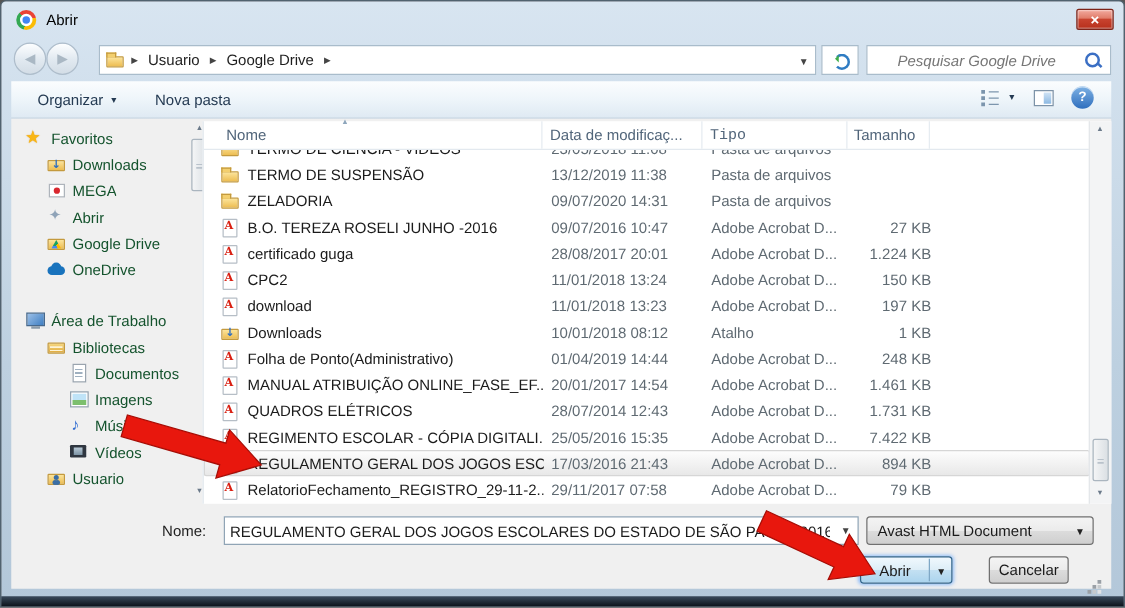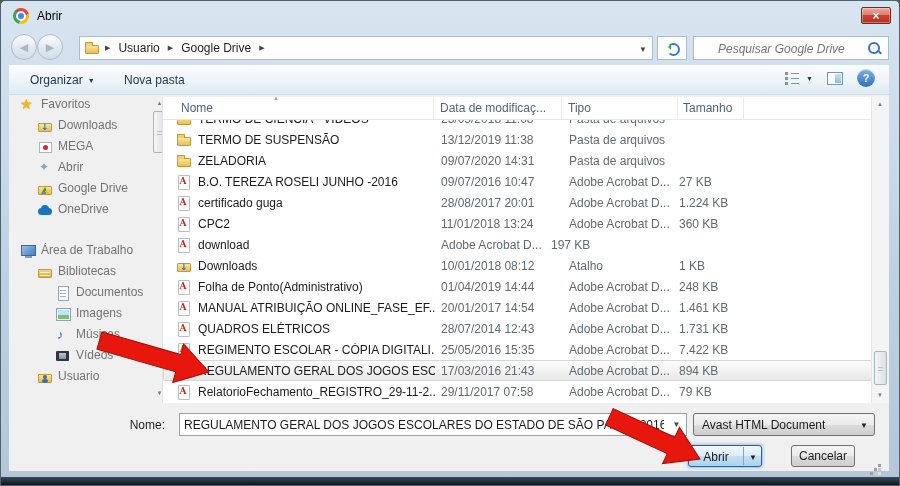--- a/index.html
+++ b/index.html
@@ -41,21 +41,21 @@
   .ic-views{position:relative;width:16px;height:14px;display:inline-block;cursor:pointer;}
   .ic-views::before{content:"";position:absolute;left:1px;top:1px;width:3px;height:3px;background:#7c95ad;box-shadow:0 5px 0 #7c95ad,0 10px 0 #7c95ad;}
   .ic-views::after{content:"";position:absolute;left:7px;top:2px;width:8px;height:1px;background:#7c95ad;box-shadow:0 5px 0 #7c95ad,0 10px 0 #7c95ad;}
   .ic-pane{position:relative;width:16px;height:13px;background:#fff;border:1px solid #7d93a8;display:inline-block;box-sizing:border-box;cursor:pointer;}
   .ic-pane::after{content:"";position:absolute;right:1px;top:1px;bottom:1px;width:6px;background:linear-gradient(#cfe3f5,#8db9e2);}
   .ic-help{width:18px;height:18px;border-radius:50%;background:linear-gradient(#7fb2e4,#2f6fbe);color:#fff;font-size:11px;font-weight:bold;text-align:center;line-height:18px;display:inline-block;box-shadow:inset 0 1px 0 rgba(255,255,255,.6);cursor:pointer;}
   
   .client{position:absolute;left:8px;top:94px;width:880px;height:376px;background:#f0f0f0;}
   
   .sidebar{position:absolute;left:1px;top:2px;width:142px;bottom:68px;overflow:hidden;}
-  .sbitem{height:21px;display:flex;align-items:flex-start;gap:5px;font-size:12px;color:#737373;cursor:pointer;white-space:nowrap;}
+  .sbitem{height:21px;display:flex;align-items:flex-end;gap:5px;font-size:12px;color:#14532d;cursor:pointer;white-space:nowrap;}
   .lv0{padding-left:10px}.lv1{padding-left:27px}.lv2{padding-left:45px}
   .gap{margin-top:20px}
   .sblabel{overflow:hidden;text-overflow:clip;}
   
   .ic{display:inline-block;width:16px;height:16px;position:relative;flex:none;}
   
   .ic-folder::before,.ic-downloads-folder::before,.ic-gdrive-folder::before,.ic-user-folder::before,.ic-libraries::before,.ic-shortcut::before{
     content:"";position:absolute;left:1px;right:1px;top:5px;bottom:2px;background:linear-gradient(#fce49a,#edbd52);border:1px solid #c49a3e;border-radius:1px;}
   .ic-folder::after{content:"";position:absolute;left:1px;top:2px;width:6px;height:3px;background:#f3cf6e;border:1px solid #c49a3e;border-bottom:none;}
   .ic-downloads-folder::after,.ic-shortcut::after{content:"↓";position:absolute;left:0;right:0;top:4px;text-align:center;font:bold 9px "DejaVu Sans",sans-serif;color:#2f6fc1;}
@@ -85,32 +85,32 @@
   .sbscroll{position:absolute;left:143px;top:2px;width:15px;bottom:71px;}
   .sarr{position:absolute;left:0;width:15px;height:13px;font-size:6px;color:#6b7a8a;text-align:center;line-height:13px;cursor:pointer;}
   .sthumb{position:absolute;left:1px;width:13px;background:linear-gradient(90deg,#f4f5f6,#dbe0e4);border:1px solid #aab5bf;border-radius:2px;box-sizing:border-box;cursor:pointer;}
   .sthumb::after{content:"";position:absolute;left:3px;right:3px;top:50%;margin-top:-3px;height:6px;background:repeating-linear-gradient(0deg,#b9c2cb 0 1px,transparent 1px 3px);}
   
   .filelist{position:absolute;left:153px;top:2px;right:0;bottom:68px;background:#fff;border-left:1px solid #e0e6ec;padding-left:12px;}
   .lheader{position:absolute;left:0;right:17px;top:0;height:22px;border-bottom:1px solid #e3e9ef;display:flex;font-size:12px;color:#51657a;}
   .hcell{display:flex;align-items:center;border-right:1px solid #e6ecf1;box-sizing:border-box;padding-left:6px;cursor:pointer;position:relative;}
   .h-name{width:271px;padding-left:18px;}
   .h-date{width:128px;}
-  .h-type{width:116px;}
+  .h-type{width:116px;font-family:Liberation Mono, monospace;}
   .h-size{width:66px;padding-left:5px;}
   .sortcaret{position:absolute;left:110px;top:-2px;font-size:6px;color:#8ea6bc;}
   .rows{position:absolute;left:0;right:17px;top:23px;bottom:0;overflow:hidden;}
   .row{height:21px;display:flex;align-items:center;font-size:12px;border:1px solid transparent;box-sizing:border-box;border-radius:2px;cursor:pointer;}
   .row .ic{margin-left:12px;}
   .row.clipped{margin-top:-12px;}
   .row.selected{background:linear-gradient(#fdfdfd,#e8e8e8);border-color:#d6d6d6;}
   .c-name{width:237px;margin-left:6px;color:#1b1b1b;white-space:nowrap;overflow:hidden;flex:none;}
   .c-date{width:128px;color:#5f6a72;flex:none;padding-left:6px;box-sizing:border-box;}
   .c-type{width:116px;color:#5f6a72;flex:none;padding-left:6px;box-sizing:border-box;}
-  .c-size{width:66px;color:#5f6a72;flex:none;}
+  .c-size{width:66px;color:#5f6a72;flex:none;text-align:right;}
   
   .lscroll{position:absolute;right:0;top:0;width:17px;bottom:0;background:#f3f4f5;border-left:1px solid #e4e7ea;}
   .lscroll .sarr{width:16px;}
   
   .nomelabel{position:absolute;left:92px;top:323px;width:64px;text-align:right;font-size:12px;color:#1e1e1e;}
   .fname{position:absolute;left:170px;top:318px;width:508px;height:23px;background:#fff;border:1px solid #90a4b5;box-sizing:border-box;}
   .fname input{position:absolute;left:4px;top:2px;width:480px;height:17px;border:none;outline:none;font-size:12px;color:#1b1b1b;font-family:inherit;background:transparent;padding:0;}
   .fname .dd{position:absolute;right:2px;top:2px;width:15px;height:17px;text-align:center;font-size:8px;color:#444;line-height:17px;cursor:pointer;}
   .ftype{position:absolute;left:684px;top:318px;width:182px;height:23px;border:1px solid #707070;border-radius:3px;box-sizing:border-box;
     background:linear-gradient(#f4f4f4,#ebebeb 50%,#dcdcdc 51%,#cfcfcf);font-size:12px;color:#1b1b1b;cursor:pointer;}
@@ -293,25 +293,26 @@
               <span class="c-name">certificado guga</span>
               <span class="c-date">28/08/2017 20:01</span>
               <span class="c-type">Adobe Acrobat D...</span>
               <span class="c-size">1.224 KB</span>
             </div>
             <div class="row">
               <span class="ic ic-pdf"></span>
               <span class="c-name">CPC2</span>
               <span class="c-date">11/01/2018 13:24</span>
               <span class="c-type">Adobe Acrobat D...</span>
-              <span class="c-size">360 KB</span>
+              <span class="c-size">150 KB</span>
             </div>
             <div class="row">
               <span class="ic ic-pdf"></span>
               <span class="c-name">download</span>
+              <span class="c-date">11/01/2018 13:23</span>
               <span class="c-type">Adobe Acrobat D...</span>
               <span class="c-size">197 KB</span>
             </div>
             <div class="row">
               <span class="ic ic-shortcut"></span>
               <span class="c-name">Downloads</span>
               <span class="c-date">10/01/2018 08:12</span>
               <span class="c-type">Atalho</span>
               <span class="c-size">1 KB</span>
             </div>

